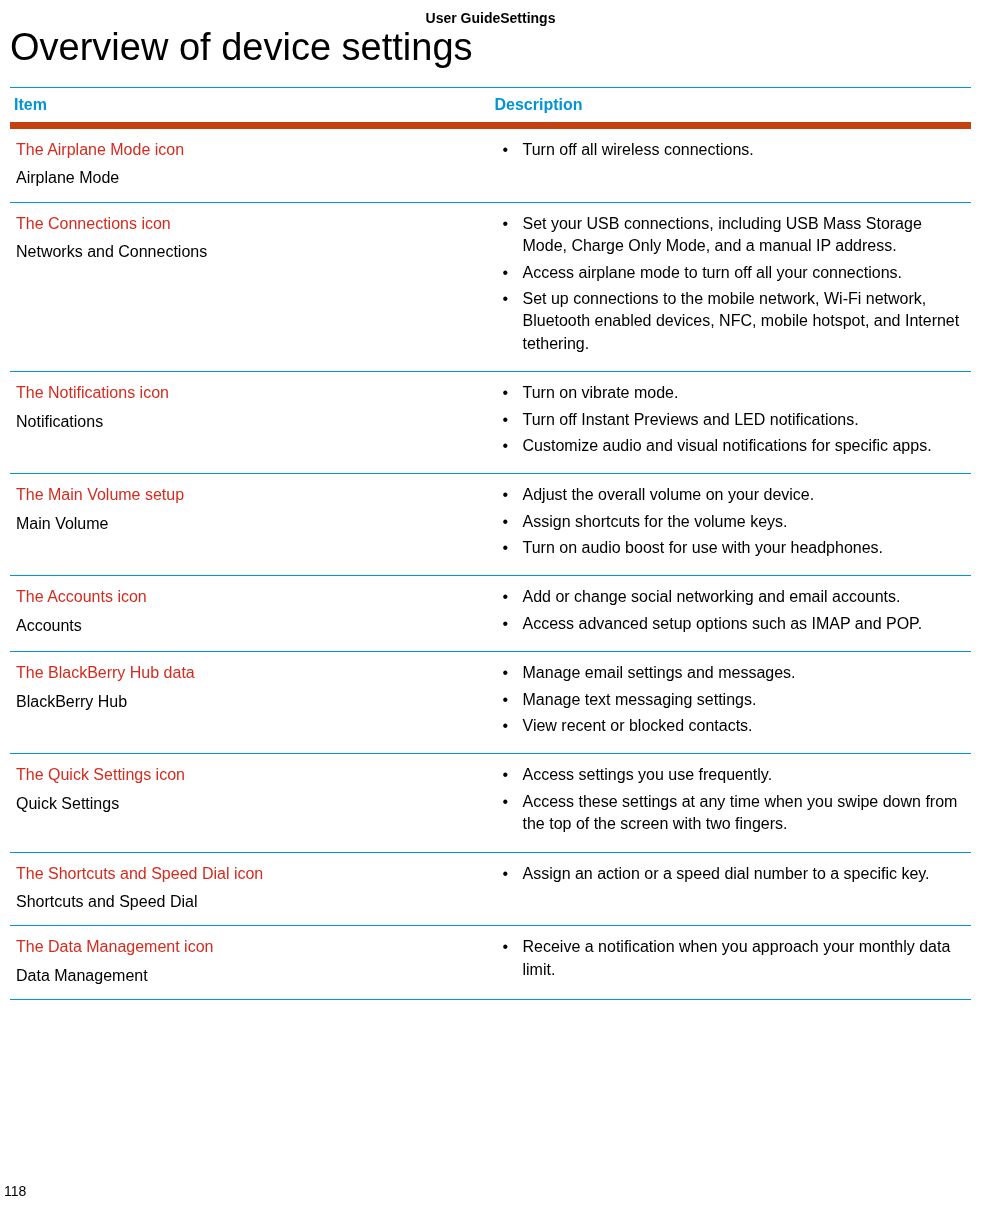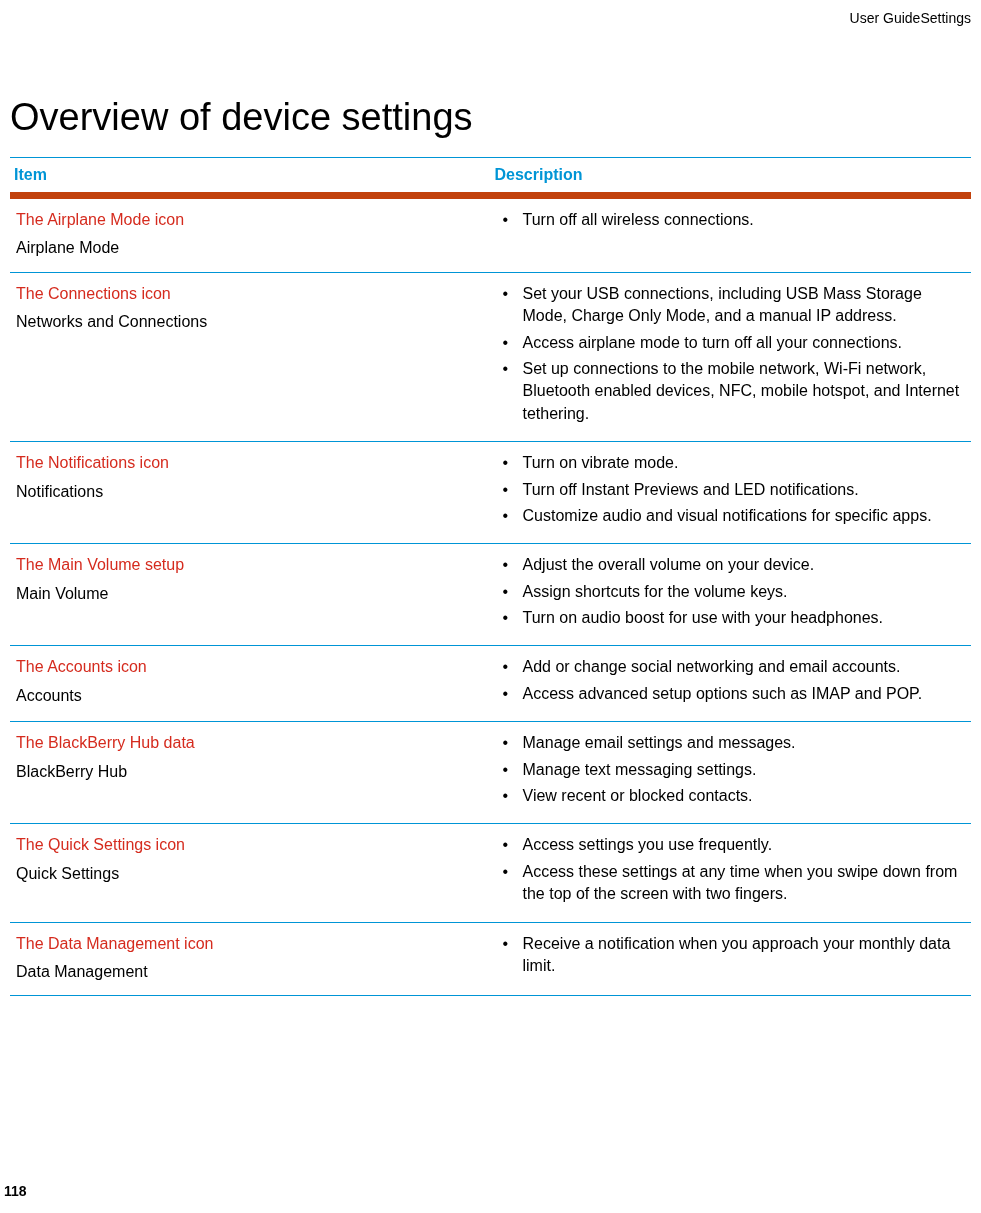--- a/index.html
+++ b/index.html
@@ -7,23 +7,23 @@
     font-family: Arial, Helvetica, sans-serif;
     color: #000;
     background: #fff;
     width: 981px;
     height: 1213px;
     position: relative;
     padding: 10px 10px 0 10px;
   }
   .header-row {
     display: flex;
-    justify-content: flex-end;
+    justify-content: center;
     font-size: 14px;
-    margin-bottom: 70px;
+    font-weight: bold;
   }
   .page-title {
     font-size: 38px;
     font-weight: 400;
     margin-bottom: 18px;
     color: #000;
   }
   .settings-table {
     width: 100%;
     border-collapse: collapse;
@@ -66,21 +66,20 @@
     position: absolute;
     left: 6px;
     top: 0;
     font-size: 16px;
   }
   .page-number {
     position: absolute;
     bottom: 14px;
     left: 4px;
     font-size: 14px;
-    font-weight: bold;
   }
 </style>
 </head>
 <body>
 
 <div class="header-row">
   <span>User Guide</span>
   <span>Settings</span>
 </div>
 
@@ -176,20 +175,31 @@
         </td>
         <td class="col-desc">
           <ul class="desc-list">
             <li>Access settings you use frequently.</li>
             <li>Access these settings at any time when you swipe down from the top of the screen with two fingers.</li>
           </ul>
         </td>
       </tr>
       <tr>
         <td class="col-item">
+          <div class="icon-label">The Shortcuts and Speed Dial icon</div>
+          <div class="item-name">Shortcuts and Speed Dial</div>
+        </td>
+        <td class="col-desc">
+          <ul class="desc-list">
+            <li>Assign an action or a speed dial number to a specific key.</li>
+          </ul>
+        </td>
+      </tr>
+      <tr>
+        <td class="col-item">
           <div class="icon-label">The Data Management icon</div>
           <div class="item-name">Data Management</div>
         </td>
         <td class="col-desc">
           <ul class="desc-list">
             <li>Receive a notification when you approach your monthly data limit.</li>
           </ul>
         </td>
       </tr>
     </tbody>

